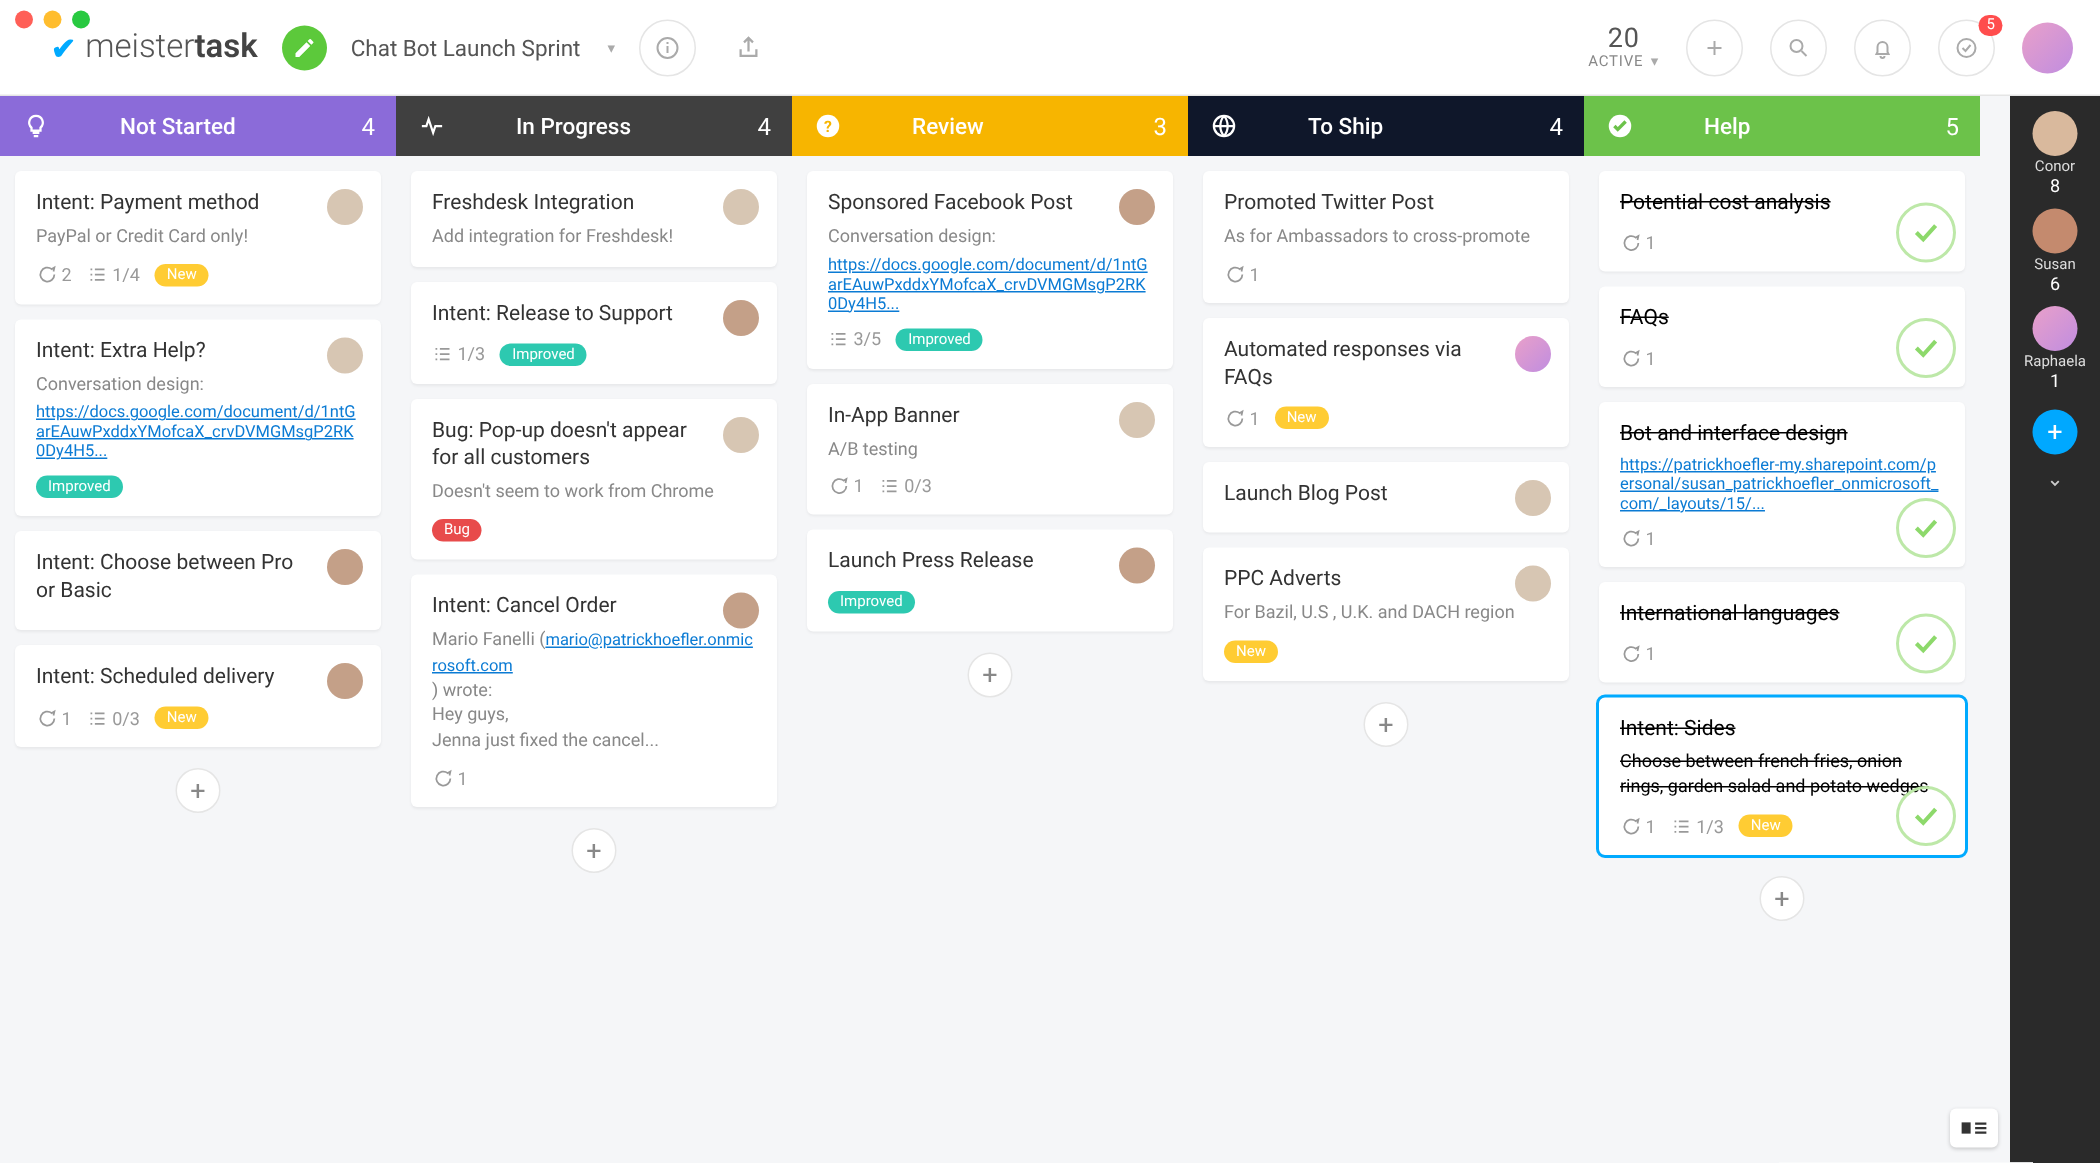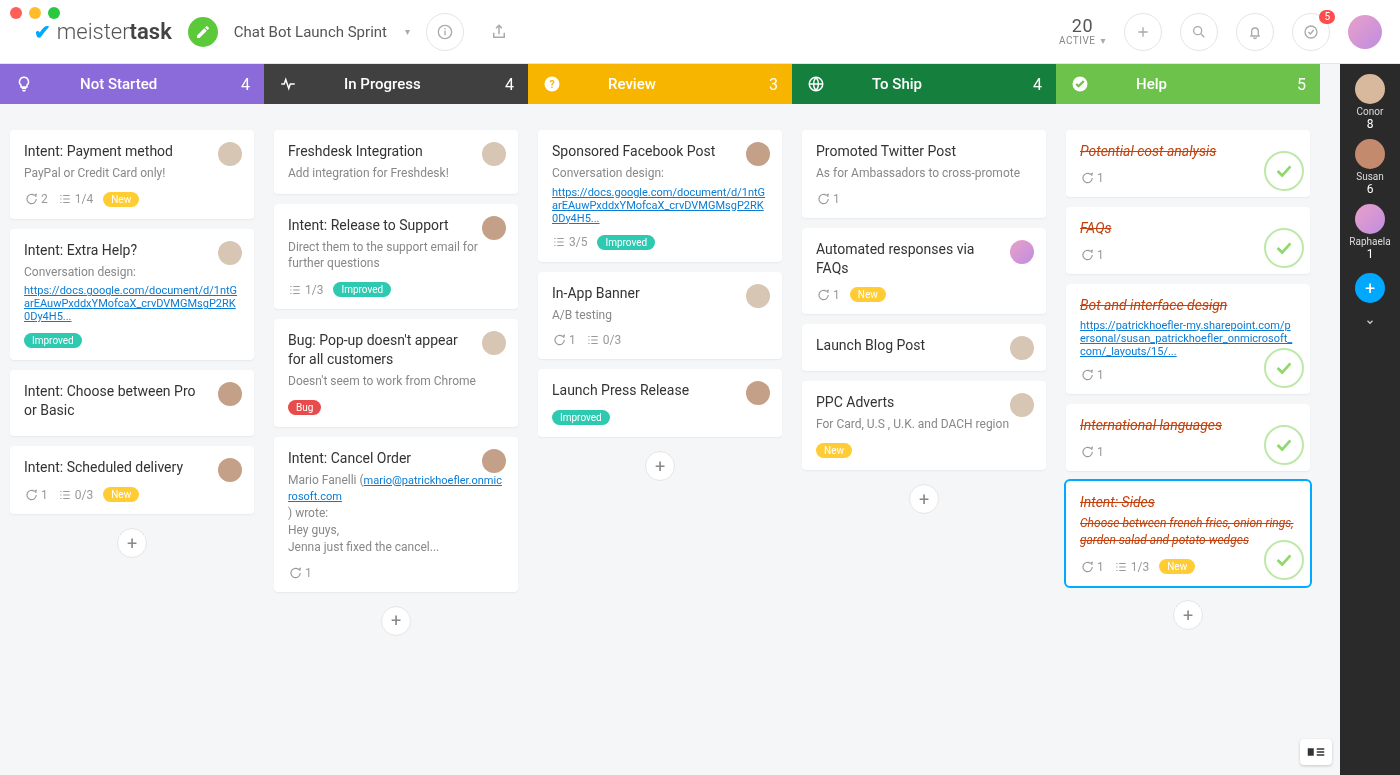--- a/index.html
+++ b/index.html
@@ -56,28 +56,28 @@
   
   .main { flex:1; display:flex; overflow:hidden; }
   .board { flex:1; display:flex; overflow-x:auto; background:var(--grey-bg); }
   .column { width: 264px; flex-shrink:0; display:flex; flex-direction:column; }
   .col-head {
     height:40px; display:flex; align-items:center; padding:0 14px; color:#fff; gap:10px;
   }
   .col-head .title { font-size:15px; font-weight:500;margin-left:36px; }
   .col-head .count { margin-left:auto; font-size:16px; }
   .col-icon { width:20px; height:20px; display:flex; align-items:center; justify-content:center; }
-  .col-body { flex:1; padding:10px; display:flex; flex-direction:column; gap:10px; overflow-y:auto;margin-top:16px; }
+  .col-body { flex:1; padding:10px; display:flex; flex-direction:column; gap:10px; overflow-y:auto; }
 
   .card {
     background:#fff; border-radius:4px; padding:12px 14px;
     box-shadow:0 1px 2px rgba(0,0,0,.06);
     position:relative;
   }
-  .card.done .ctitle, .card.done .cdesc { text-decoration:line-through; color:#c2410c;font-style:italic; }
+  .card.done .ctitle, .card.done .cdesc { text-decoration:line-through; color:#000000; }
   .card.selected { outline:2px solid #00aaff; }
   .ctitle { font-size:14px; color:#333; line-height:1.35; margin-bottom:4px; padding-right:30px;}
   .cdesc { font-size:12px; color:#888; line-height:1.4; margin-top:4px; }
   .clink { font-size:11px; color:var(--link); text-decoration:underline; word-break:break-all; display:block; margin-top:4px; }
   .cmeta { display:flex; align-items:center; gap:10px; margin-top:10px; color:#999; font-size:12px; flex-wrap:wrap;}
   .cmeta svg { width:14px; height:14px; }
   .tag { font-size:10px; padding:2px 8px; border-radius:10px; color:#fff; display:inline-block; }
   .tag-new { background:#ffcc33; }
   .tag-improved { background:#2dc9b0; }
   .tag-bug { background:#e84b4b; }
@@ -252,21 +252,20 @@
       <span class="count">4</span>
     </div>
     <div class="col-body">
           <div class="card">
             <div class="ctitle">Freshdesk Integration</div>
             <div class="cdesc">Add integration for Freshdesk!</div>
             <div class="assignee a1"></div>
           </div>
           <div class="card">
             <div class="ctitle">Intent: Release to Support</div>
-            <div class="cdesc">Direct them to the support email for further questions</div>
             <div class="cmeta">
               <span class="meta-item"><svg width="14" height="14" viewBox="0 0 24 24">
                   <path stroke="#999" stroke-width="2" d="M4 6h2M4 12h2M4 18h2M9 6h11M9 12h11M9 18h11"></path>
                 </svg> 1/3</span>
               <span class="tag tag-improved">Improved</span>
             </div>
             <div class="assignee a2"></div>
           </div>
           <div class="card">
             <div class="ctitle">Bug: Pop-up doesn't appear for all customers</div>
@@ -330,21 +329,21 @@
             <div class="ctitle">Launch Press Release</div>
             <div class="cmeta">
               <span class="tag tag-improved">Improved</span>
             </div>
             <div class="assignee a2"></div>
           </div>
           <div class="add-card">+</div>
         </div>
       </div>
       <div class="column">
-    <div class="col-head" style="background:#15803d">
+    <div class="col-head" style="background:#0f172a">
       <span class="col-icon">
             <svg width="18" height="18" viewBox="0 0 24 24">
               <circle cx="12" cy="12" r="9" fill="none" stroke="#fff" stroke-width="2"></circle>
               <path fill="none" stroke="#fff" stroke-width="2" d="M3 12h18M12 3a14 14 0 0 1 0 18M12 3a14 14 0 0 0 0 18"></path>
             </svg>
           </span>
       <span class="title">To Ship</span>
       <span class="count">4</span>
     </div>
     <div class="col-body">
@@ -366,21 +365,21 @@
               <span class="tag tag-new">New</span>
             </div>
             <div class="assignee a4"></div>
           </div>
           <div class="card">
             <div class="ctitle">Launch Blog Post</div>
             <div class="assignee a1"></div>
           </div>
           <div class="card">
             <div class="ctitle">PPC Adverts</div>
-            <div class="cdesc">For Card, U.S , U.K. and DACH region</div>
+            <div class="cdesc">For Bazil, U.S , U.K. and DACH region</div>
             <div class="cmeta">
               <span class="tag tag-new">New</span>
             </div>
             <div class="assignee a1"></div>
           </div>
           <div class="add-card">+</div>
         </div>
       </div>
       <div class="column">
     <div class="col-head" style="background:#6cc24a">

